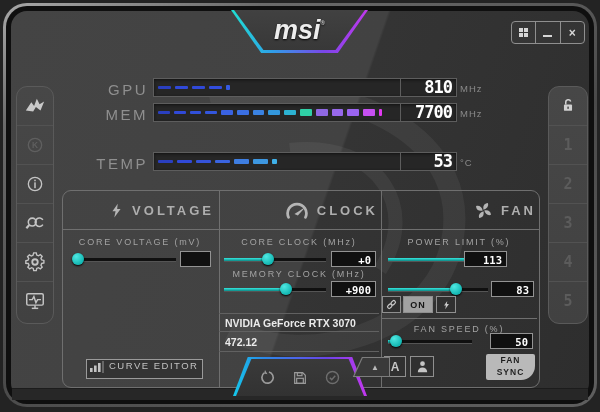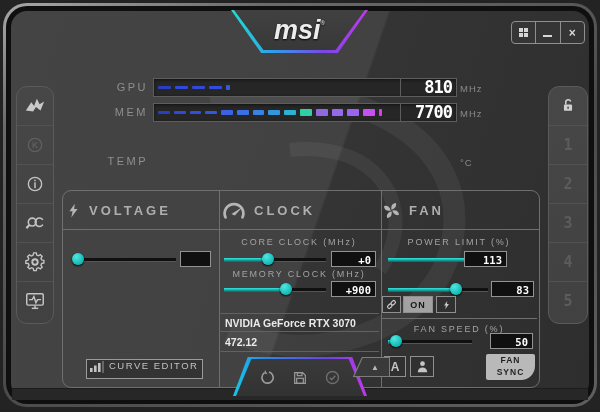--- a/index.html
+++ b/index.html
@@ -27,39 +27,39 @@
   .winctl{position:absolute;left:511px;top:21px;width:72px;height:21px;border:1px solid #8f8f8f;border-radius:4px;
     display:flex;background:rgba(60,60,60,.4);}
   .winbtn{flex:1;display:flex;align-items:center;justify-content:center;color:#d6d6d6;cursor:pointer;}
   .winbtn + .winbtn{border-left:1px solid #8f8f8f;}
   .wlogo{display:grid;grid-template-columns:4px 4px;grid-template-rows:4px 4px;gap:1px;}
   .wlogo div{background:#d6d6d6;}
   .minbar{width:9px;height:2px;background:#d6d6d6;margin-top:6px;}
   .closex{font-size:12px;font-weight:bold;line-height:1;}
   
   .gauge-row{position:absolute;left:0;width:600px;height:17px;}
-  .g-label{position:absolute;left:84px;width:64px;text-align:right;top:3px;font-size:11px;letter-spacing:2.5px;color:#8f8f8f;}
+  .g-label{position:absolute;left:84px;width:64px;text-align:right;top:3px;font-size:15px;letter-spacing:2.5px;color:#8f8f8f;}
   .g-bar{position:absolute;left:153px;top:0;width:302px;height:17px;border:1px solid #5d5d5d;background:#262626;
     box-shadow:inset 0 1px 3px #111;}
   .segbar{position:absolute;left:4px;top:0;height:17px;width:240px;display:flex;align-items:center;gap:4px;}
   .g-divider{position:absolute;left:246px;top:0;width:1px;height:17px;background:#5d5d5d;}
   .g-value{position:absolute;left:248px;top:-2px;width:50px;text-align:right;font-family:"DejaVu Sans Mono",monospace;
     font-weight:bold;font-size:17px;letter-spacing:-1px;color:#ffffff;}
   .g-unit{position:absolute;left:460px;top:5px;font-size:9.5px;letter-spacing:1px;color:#8a8a8a;}
   
   .side-tab{position:absolute;top:86px;width:36px;height:236px;border:1px solid #5a5a5a;border-radius:11px;
     background:linear-gradient(180deg,#474747,#414141);}
   .tab-cell{height:38px;display:flex;align-items:center;justify-content:center;border-bottom:1px solid #525252;cursor:pointer;}
   .tab-cell:last-child{border-bottom:none;}
   .profile-num{font-family:"DejaVu Sans Mono",monospace;font-weight:bold;font-size:15px;color:#5c5c5c;}
   
   .panels{position:absolute;left:62px;top:190px;width:476px;height:196px;border:1px solid #6f6f6f;border-radius:9px;}
   .col-line{position:absolute;top:0;width:1px;height:100%;background:#6f6f6f;}
   .hdr-line{position:absolute;left:0;top:38px;width:100%;height:1px;background:#6f6f6f;}
-  .panel-header{position:absolute;top:199px;height:22px;display:flex;align-items:center;justify-content:flex-start;gap:8px;}
+  .panel-header{position:absolute;top:199px;height:22px;display:flex;align-items:center;justify-content:flex-end;gap:8px;}
   .panel-title{font-size:13px;letter-spacing:3px;color:#aeaeae;font-weight:600;}
   .fld-label{position:absolute;font-size:9px;letter-spacing:1.8px;color:#a3a3a3;text-align:center;}
   .slider{position:absolute;height:12px;cursor:pointer;}
   .sl-track{position:absolute;left:0;right:0;top:5px;height:3px;background:#101010;box-shadow:0 1px 0 #555;}
   .sl-fill{position:absolute;left:0;top:5px;height:3px;background:linear-gradient(180deg,#35e8e0,#0b8a86);}
   .sl-knob{position:absolute;top:0;width:12px;height:12px;border-radius:50%;
     background:radial-gradient(circle at 35% 30%,#4fe8e2,#12b7b2 70%);box-shadow:0 1px 2px #000;}
   .valbox{position:absolute;border:1px solid #939393;background:#101010;color:#fff;
     font-family:"DejaVu Sans Mono",monospace;font-weight:bold;font-size:10.5px;
     text-align:right;padding:2px 4px 0 0;box-sizing:border-box;cursor:text;}
@@ -162,20 +162,33 @@
           <div style="flex: 0 0 auto; width: 11.7867px; height: 6.5px; background: rgb(199, 80, 242); border-radius: 1px;"></div>
           <div style="flex: 0 0 auto; width: 3.536px; height: 6.5px; background: rgb(226, 58, 242); border-radius: 1px;"></div>
         </div>
       <div class="g-divider"></div>
       <span class="g-value">7700</span>
     </div>
     <span class="g-unit">MHz</span>
   </div>
   <div class="gauge-row" style="top:152px">
     <span class="g-label">TEMP</span>
+    <div class="g-bar">
+      <div class="segbar">
+          <div style="flex: 0 0 auto; width: 15.0857px; height: 2.5px; background: rgb(42, 63, 192); border-radius: 1px;"></div>
+          <div style="flex: 0 0 auto; width: 15.0857px; height: 2.9px; background: rgb(48, 73, 216); border-radius: 1px;"></div>
+          <div style="flex: 0 0 auto; width: 15.0857px; height: 3.3px; background: rgb(53, 83, 218); border-radius: 1px;"></div>
+          <div style="flex: 0 0 auto; width: 15.0857px; height: 3.7px; background: rgb(58, 100, 224); border-radius: 1px;"></div>
+          <div style="flex: 0 0 auto; width: 15.0857px; height: 4.1px; background: rgb(62, 126, 226); border-radius: 1px;"></div>
+          <div style="flex: 0 0 auto; width: 15.0857px; height: 4.5px; background: rgb(61, 151, 224); border-radius: 1px;"></div>
+          <div style="flex: 0 0 auto; width: 4.52571px; height: 4.9px; background: rgb(63, 176, 232); border-radius: 1px;"></div>
+        </div>
+      <div class="g-divider"></div>
+      <span class="g-value">53</span>
+    </div>
     <span class="g-unit">°C</span>
   </div>
 
   <div class="side-tab" style="left:16px">
     <div class="tab-cell">
       <svg width="22" height="22" viewBox="0 0 24 24">
           <path d="M2 17 L8 8 L11 12 L14 4 L17 10 L22 7 L18 17 L13 13 L10 18 Z" fill="#c9c9c9"></path>
         </svg>
     </div>
     <div class="tab-cell">
@@ -261,20 +274,21 @@
   <div class="panel-header" style="left:382px;width:154px">
     <svg width="19" height="19" viewBox="0 0 24 24" fill="#b5b5b5">
       <path d="M12 11 C11 6 13 3 17.5 2.5 C19 6.5 16 10 12 11 Z"></path>
       <path d="M13 12 C18 11 21 13 21.5 17.5 C17.5 19 14 16 13 12 Z"></path>
       <path d="M12 13 C13 18 11 21 6.5 21.5 C5 17.5 8 14 12 13 Z"></path>
       <path d="M11 12 C6 13 3 11 2.5 6.5 C6.5 5 10 8 11 12 Z"></path>
       </svg>
     <span class="panel-title">FAN</span>
   </div>
 
+  <div class="fld-label" style="left:66px;top:237px;width:148px">CORE VOLTAGE  (mV)</div>
   <div class="slider" style="left:72px;top:253px;width:104px">
     <div class="sl-track"></div>
       <div class="sl-fill" style="width: 0px;"></div>
       <div class="sl-knob" style="left: 0px;"></div>
   </div>
   <div class="valbox" style="left:180px;top:251px;width:31px;height:16px"></div>
   <div class="curve-btn">
     <svg width="17" height="14" viewBox="0 0 17 14">
       <rect x="3" y="8" width="2.6" height="4" fill="#c2c2c2"></rect>
         <rect x="7" y="5.5" width="2.6" height="6.5" fill="#c2c2c2"></rect>

